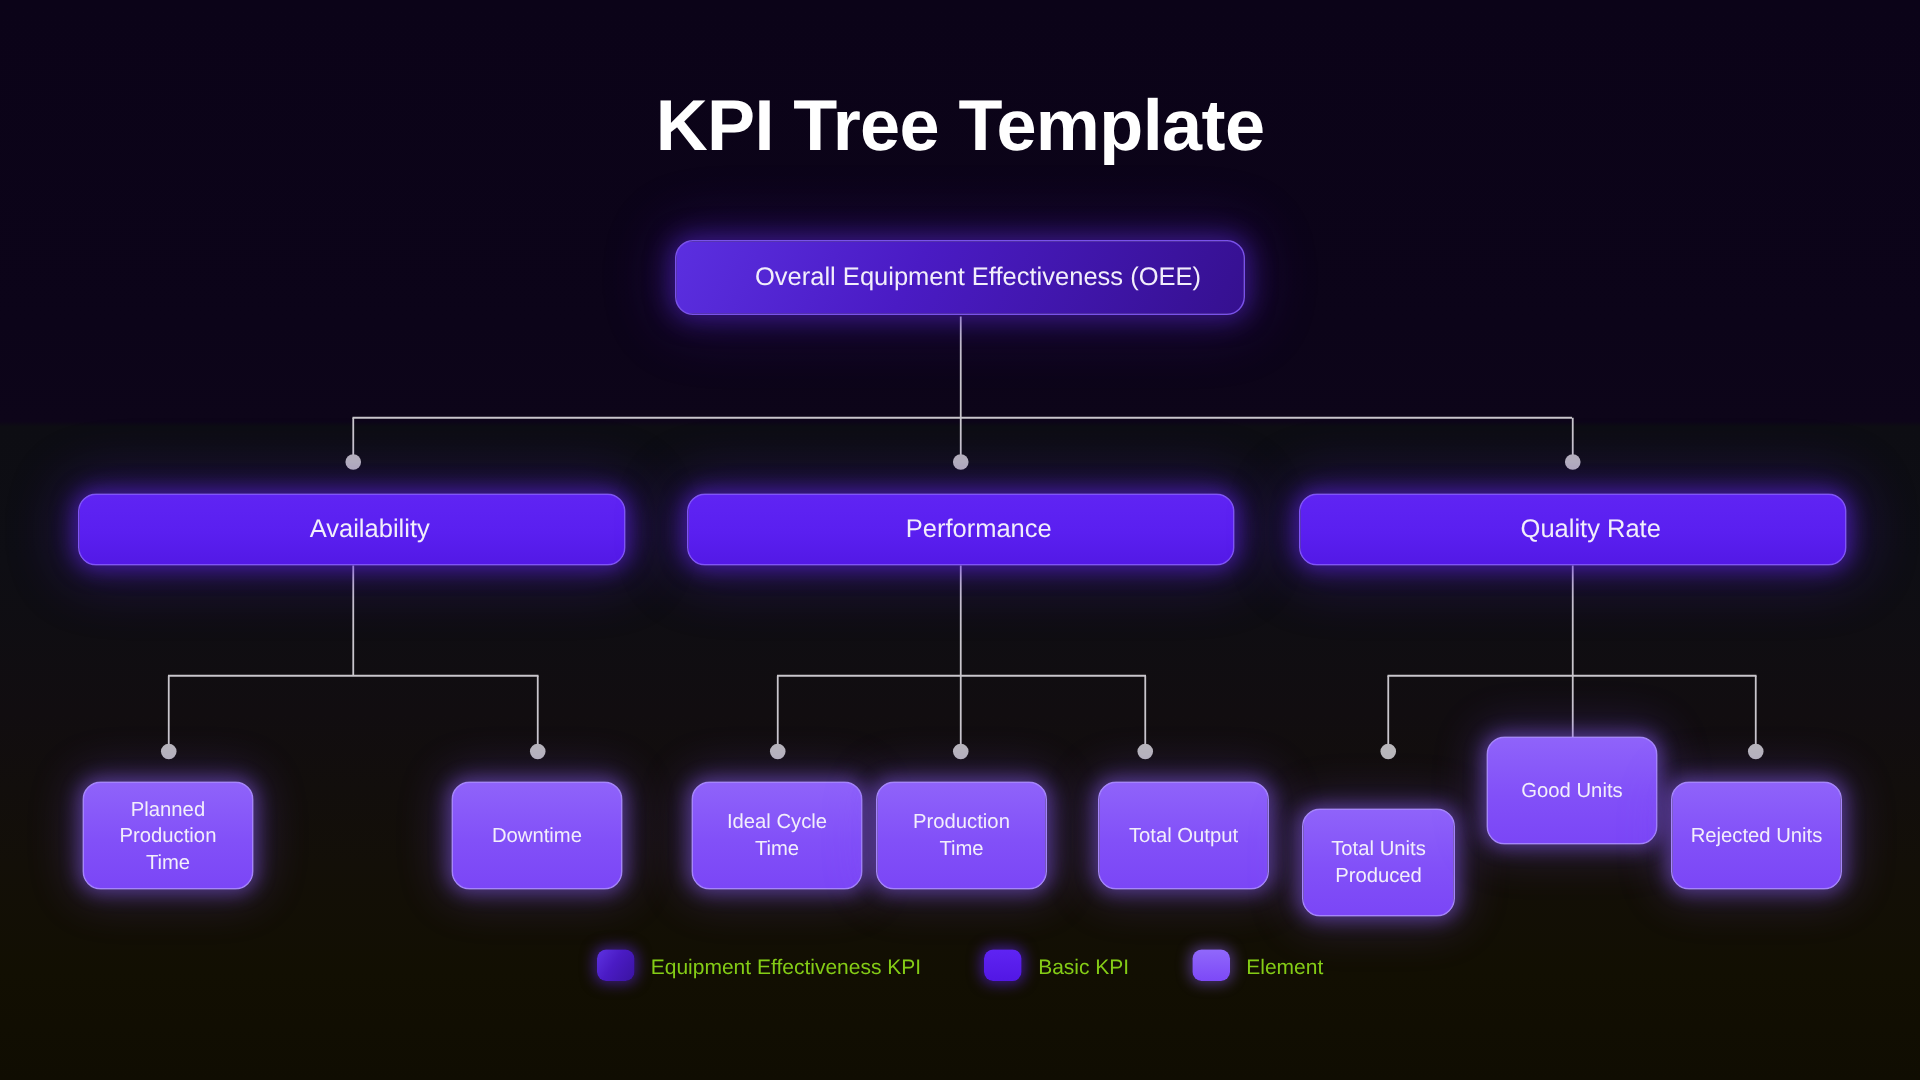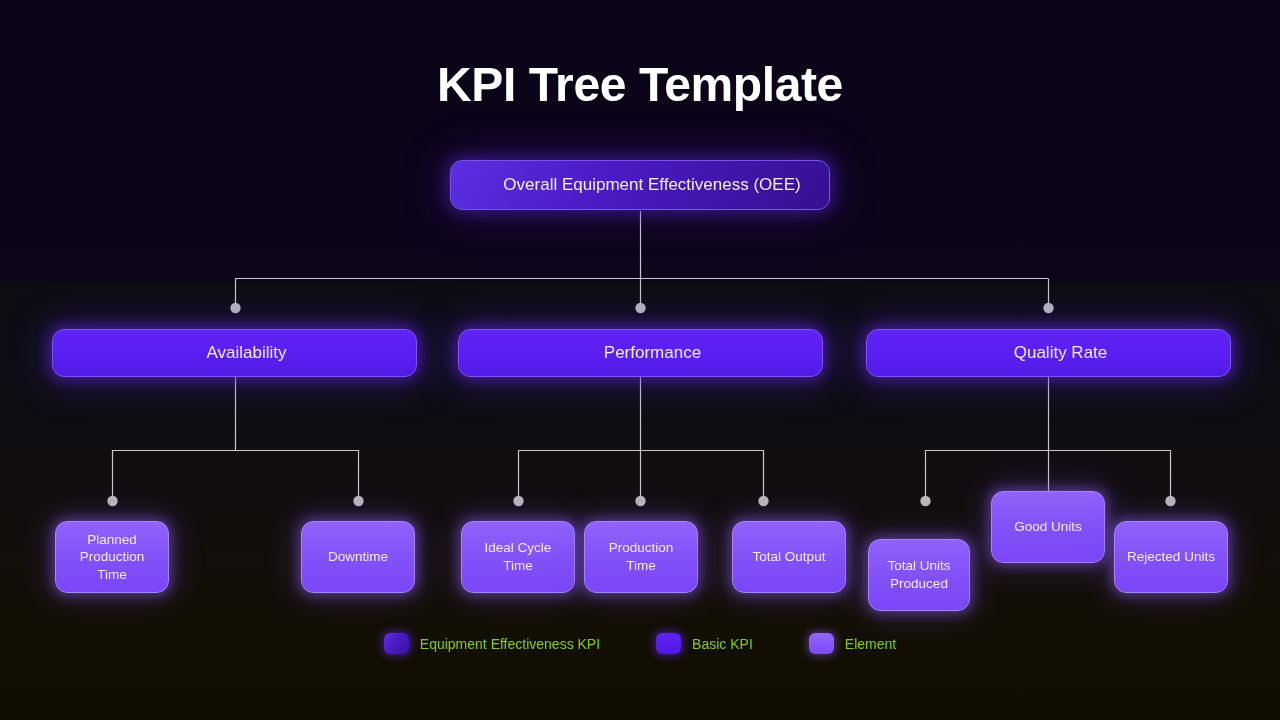--- a/index.html
+++ b/index.html
@@ -111,21 +111,21 @@
     width: 1280px;
     display: flex;
     justify-content: center;
     align-items: center;
     z-index: 3;
   }
   .legend-item {
     display: flex;
     align-items: center;
   }
-  .legend-item + .legend-item { margin-left: 56px; }
+  .legend-item + .legend-item { margin-left: 42px; }
 
   .swatch {
     width: 25px;
     height: 21px;
     border-radius: 6px;
     margin-right: 11px;
     flex: none;
   }
   .swatch.root {
     background: linear-gradient(125deg, #5e33e2 0%, #4a1bc4 45%, #3a13a0 100%);

